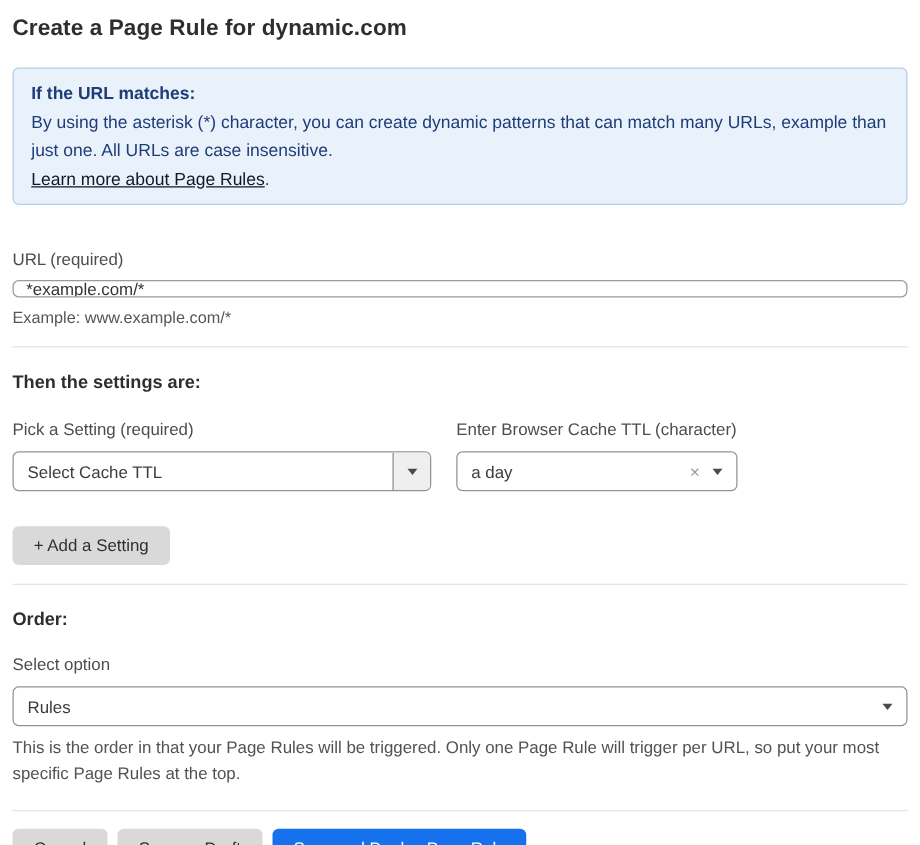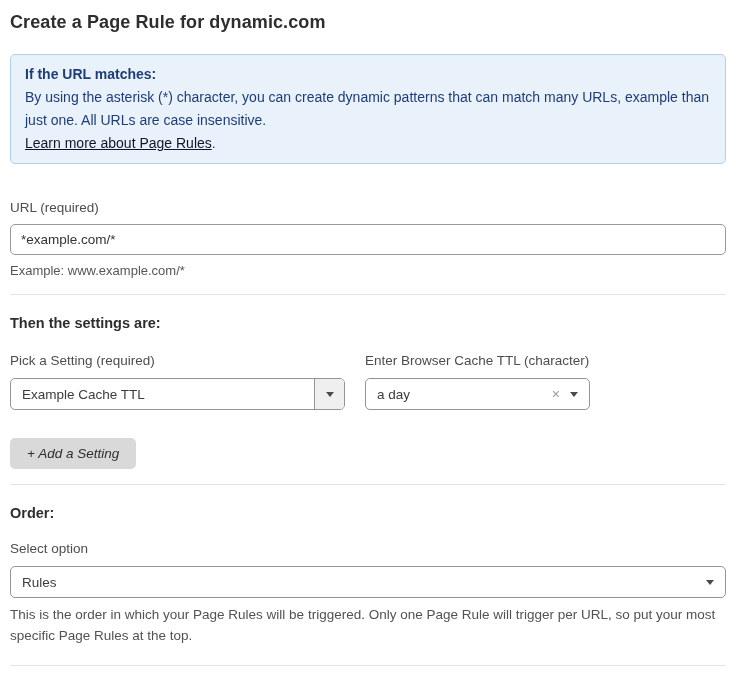--- a/index.html
+++ b/index.html
@@ -34,21 +34,21 @@
   }
 
   
   .field-label {
     display: block;
     margin-top: 20px;
     font-size: 13.5px; color: #4d4d4d; line-height: 17px;
   }
   .text-input {
     margin-top: 8px;
-    width: 716px; height: 31px;
+    width: 716px; height: 14px;
     border: 1px solid #9a9a9a;
     border-radius: 5px;
     padding: 0 10px;
     font-size: 13.5px; color: #333;
     font-family: "Liberation Sans", sans-serif;
     background: #fff;
     outline: none;
     display: block;
   }
   .helper-text {
@@ -110,21 +110,21 @@
     height: 31px;
     border: none; border-radius: 5px;
     font-size: 13.5px;
     font-family: "Liberation Sans", sans-serif;
     cursor: pointer;
     padding: 0 17px;
   }
   .btn-gray { background: #d9d9d9; color: #2f2f2f; }
   .btn-blue { background: #1672ec; color: #ffffff; }
 
-  .add-setting-btn { margin-top: 28px; font-style: italic; }
+  .add-setting-btn { margin-top: 28px; }
 
   .order-help {
     margin-top: 6px;
     font-size: 13.5px; color: #525252; line-height: 21px;
     max-width: 716px;
   }
 
   .footer-actions {
     margin-top: 14px;
     display: flex; gap: 8px;
@@ -148,21 +148,21 @@
   <div class="helper-text">Example: www.example.com/*</div>
 
   <hr class="divider">
 
   <div class="section-heading">Then the settings are:</div>
 
   <div class="settings-row">
     <div class="settings-col-1">
       <label class="field-label">Pick a Setting (required)</label>
       <div class="select">
-        <span class="select-value">Example Cache TTL</span>
+        <span class="select-value">Select Cache TTL</span>
         <span class="caret-segment">
             <span class="caret"></span>
           </span>
       </div>
     </div>
     <div class="settings-col-2">
       <label class="field-label">Enter Browser Cache TTL (character)</label>
       <div class="select">
         <span class="select-value">a day</span>
         <span class="clear-x">×</span>
@@ -179,21 +179,21 @@
 
   <div class="section-heading">Order:</div>
 
   <label class="field-label" style="margin-top:18px;">Select option</label>
   <div class="select" style="width:716px;">
     <span class="select-value">Rules</span>
     <span class="caret-pad">
         <span class="caret"></span>
       </span>
   </div>
-  <div class="order-help">This is the order in which your Page Rules will be triggered. Only one Page Rule will trigger per URL, so put your most specific Page Rules at the top.</div>
+  <div class="order-help">This is the order in that your Page Rules will be triggered. Only one Page Rule will trigger per URL, so put your most specific Page Rules at the top.</div>
 
   <hr class="divider" style="margin-top:19px;">
 
   <div class="footer-actions">
     <button class="btn btn-gray">Cancel</button>
     <button class="btn btn-gray">Save as Draft</button>
     <button class="btn btn-blue">Save and Deploy Page Rule</button>
   </div>
 
 </div>

